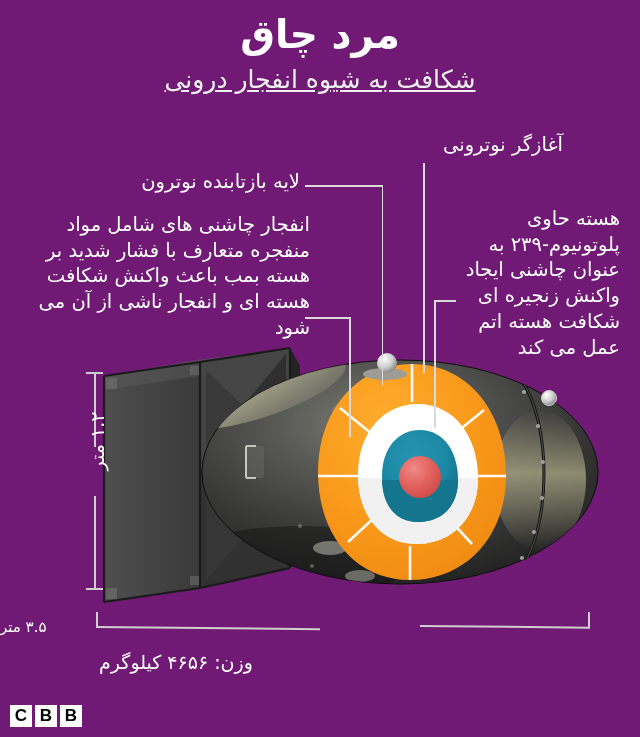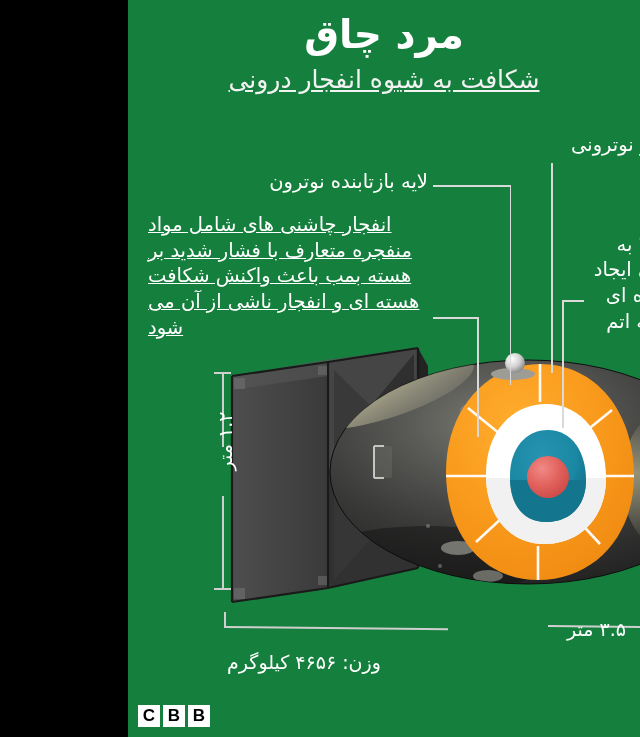--- a/index.html
+++ b/index.html
@@ -3,21 +3,21 @@
 <meta charset="utf-8">
 <title>Fat Man</title>
 <style>
   html,body{margin:0;padding:0;background:#000;}
   body{
     width:640px;height:737px;overflow:hidden;position:relative;
     font-family:"DejaVu Sans","Liberation Sans",sans-serif;
     color:#fff;
     -webkit-font-smoothing:antialiased;
   }
-  .stage{position:absolute;inset:0;width:512px;height:737px;background:#15803d;}
+  .stage{position:absolute;inset:0;width:640px;height:737px;background:#701a75;}
 
   
   .title{
     position:absolute;left:0;right:0;top:14px;text-align:center;
     font-size:39px;line-height:1.1;font-weight:700;color:#fff;letter-spacing:0;
   }
   .subtitle{
     position:absolute;left:0;right:0;top:66px;text-align:center;
     font-size:25px;line-height:1.15;font-weight:400;color:#f2f2f2;text-decoration:underline;
   }
@@ -26,22 +26,22 @@
   .callout{position:absolute;color:#fff;}
   .c-neutron-init{
     top:133px;left:398px;width:210px;text-align:center;
     font-size:19.5px;line-height:1.25;
   }
   .c-reflector{
     top:170px;left:70px;width:230px;text-align:right;
     font-size:19.5px;line-height:1.25;
   }
   .c-lens{
-    top:212px;left:20px;width:290px;text-align:left;
-    font-size:19.5px;line-height:1.32;text-decoration:underline;
+    top:212px;left:20px;width:290px;text-align:right;
+    font-size:19.5px;line-height:1.32;
   }
   .c-core{
     top:206px;left:448px;width:172px;text-align:right;
     font-size:19.5px;line-height:1.32;
   }
 
   
   .lead{position:absolute;background:#d9d9d9;}
   .lead.h{height:1.6px;}
   .lead.v{width:1.6px;}
@@ -77,22 +77,22 @@
     transform:rotate(-90deg);transform-origin:50% 50%;
     text-align:center;font-size:19px;color:#fff;white-space:nowrap;
   }
 
   
   #dimh-line-left{left:96px;top:626px;width:224px;transform:rotate(0.55deg);transform-origin:0 50%;}
   #dimh-line-right{left:420px;top:625px;width:170px;transform:rotate(0.55deg);transform-origin:0 50%;}
   #dimh-cap-left{left:96px;top:612px;width:1.6px;height:16px;}
   #dimh-cap-right{left:588px;top:612px;width:1.6px;height:16px;}
   .dimh-label{
-    position:absolute;left:0;right:14px;top:618px;text-align:right;
-    font-size:19px;color:#fff;
+    position:absolute;left:0;right:0;top:618px;text-align:left;
+    font-size:15px;color:#fff;
   }
 
   
   .weight{
     position:absolute;left:86px;top:650px;width:180px;text-align:center;
     font-size:19px;line-height:1.3;color:#fff;
   }
   .footnote{
     position:absolute;right:12px;bottom:13px;
     font-size:15.5px;color:#e6e6e6;

